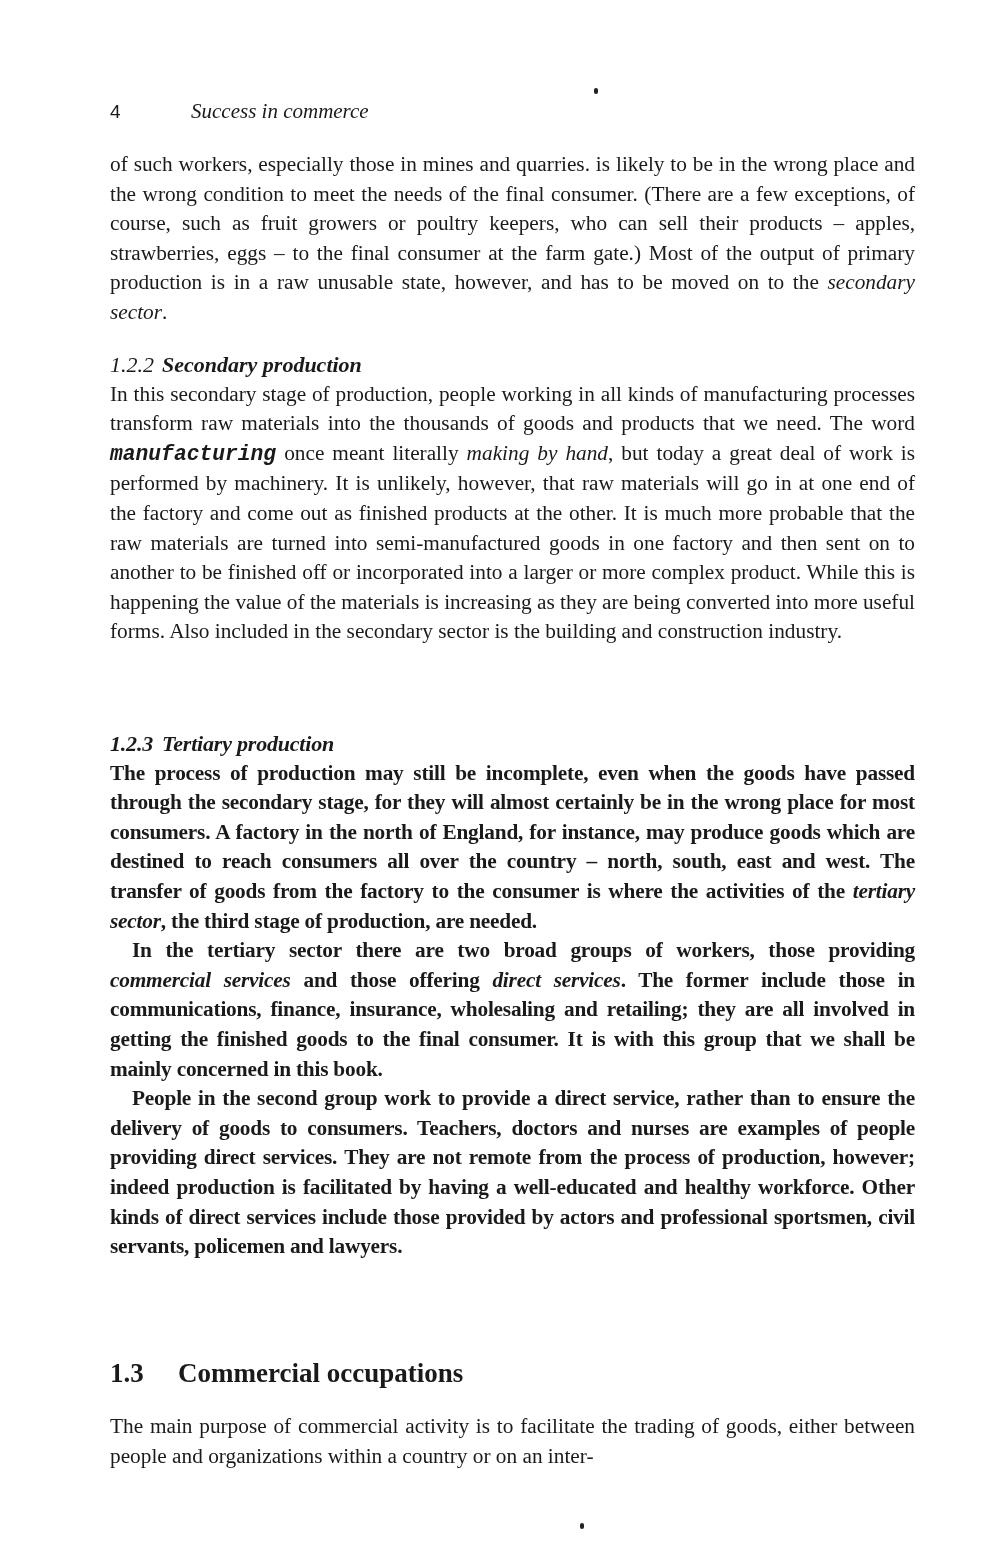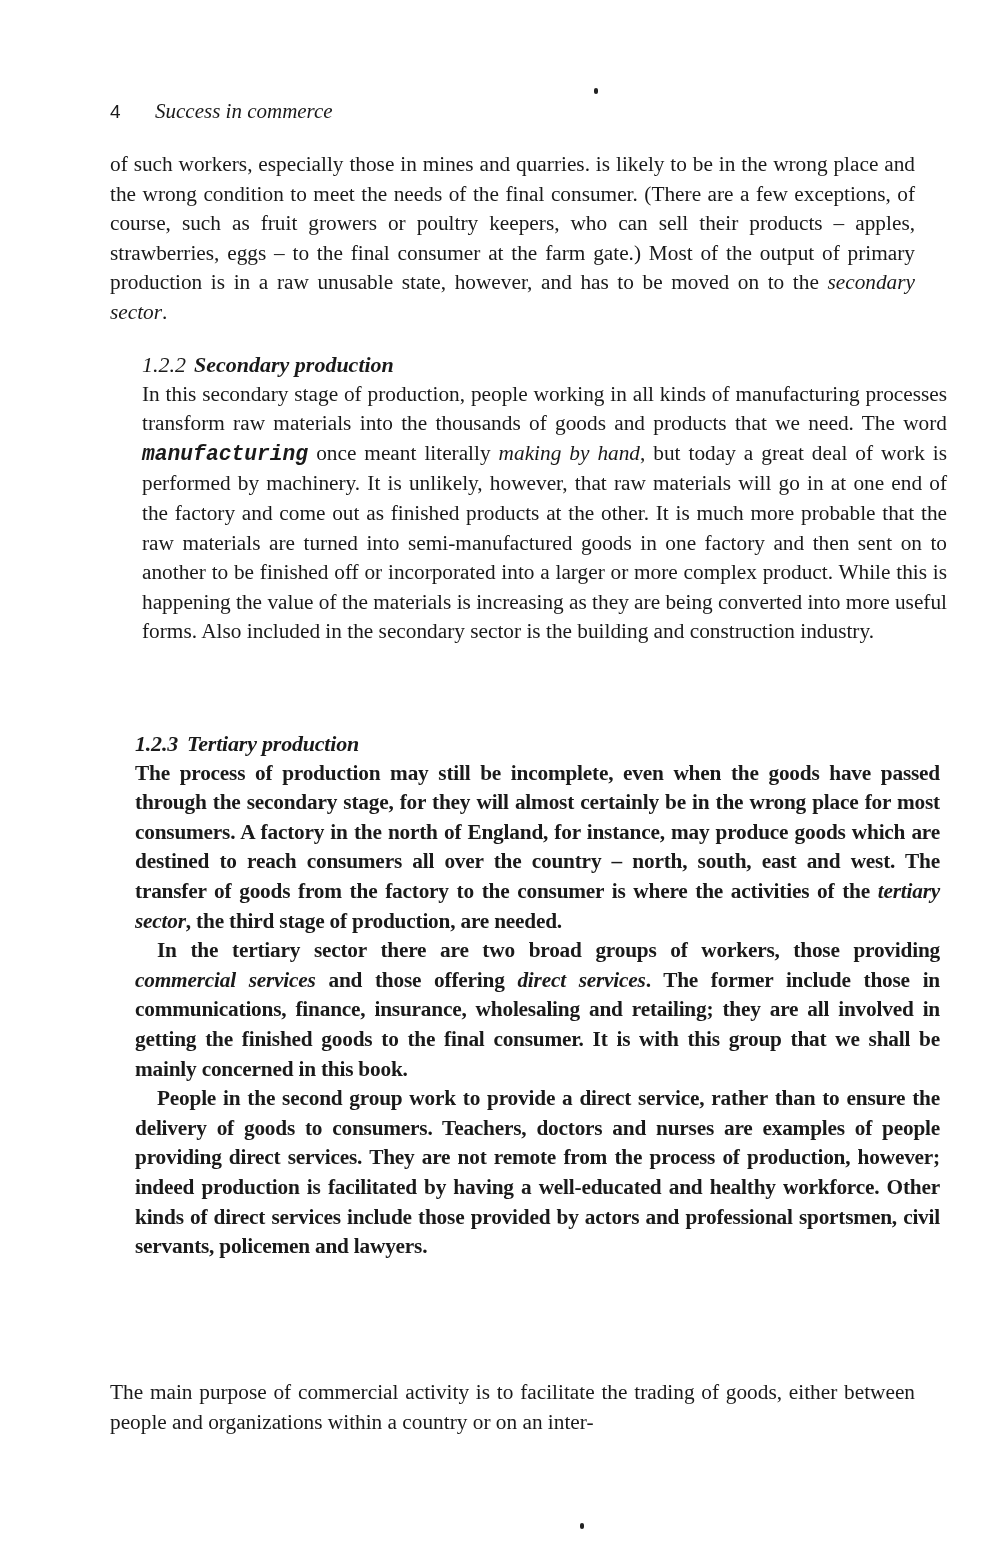--- a/index.html
+++ b/index.html
@@ -31,20 +31,21 @@
     }
     .running-head .folio {
       display: inline-block;
       width: 45px;
       font-family: "Liberation Sans", "DejaVu Sans", sans-serif;
       font-size: 19px;
     }
     .running-head .book-title {
       font-style: italic;
       font-family: "Liberation Serif", serif;
+      margin-left: 36px;
     }
     .speck {
       position: absolute;
       width: 4px;
       height: 6px;
       background: #222;
       border-radius: 2px;
     }
     .text-block {
       position: absolute;
@@ -82,51 +83,54 @@
       font-size: 27px;
       line-height: 34px;
       white-space: nowrap;
     }
     .section-heading .num {
       display: inline-block;
       width: 68px;
     }
     em { font-style: italic; }
     .bold-body { font-weight: bold; font-family: Liberation Mono, monospace; }
-    .tertiary { font-weight: 600; letter-spacing: -0.2px; margin-left: 25px; }
+    .tertiary { font-weight: 600; letter-spacing: -0.2px; }
   </style>
 </head>
 <body>
 
 <div class="speck" style="left:594px; top:88px;"></div>
 <div class="speck" style="left:580px; top:1523px;"></div>
 
 <div class="page">
 
   <div class="running-head">
     <span class="folio">4</span><span class="book-title">Success in commerce</span>
   </div>
 
   <div class="text-block" style="top:150px;">
     <p><span>of such workers, especially those in mines and quarries. is likely to be in the wrong place and the wrong condition to meet the needs of the final consumer. (There are a few exceptions, of course, such as fruit growers or poultry keepers, who can sell their products – apples, strawberries, eggs – to the final consumer at the farm gate.) Most of the output of primary production is in a raw unusable state, however, and has to be moved on to the </span><em>secondary sector</em><span>.</span></p>
   </div>
 
-  <div class="text-block" style="top:350px;margin-left:32px;">
+  <div class="text-block" style="top:350px;">
     <div class="sub-heading">
       <span class="num">1.2.2</span><span>Secondary production</span>
     </div>
     <p><span>In this secondary stage of production, people working in all kinds of manufacturing processes transform raw materials into the thousands of goods and products that we need. The word </span><em class="bold-body">manufacturing</em><span> once meant literally </span><em>making by hand</em><span>, but today a great deal of work is performed by machinery. It is unlikely, however, that raw materials will go in at one end of the factory and come out as finished products at the other. It is much more probable that the raw materials are turned into semi-manufactured goods in one factory and then sent on to another to be finished off or incorporated into a larger or more complex product. While this is happening the value of the materials is increasing as they are being converted into more useful forms. Also included in the secondary sector is the building and construction industry.</span></p>
   </div>
 
   <div class="text-block tertiary" style="top:729px;">
     <div class="sub-heading">
       <span class="num-b">1.2.3</span><span>Tertiary production</span>
     </div>
     <p><span>The process of production may still be incomplete, even when the goods have passed through the secondary stage, for they will almost certainly be in the wrong place for most consumers. A factory in the north of England, for instance, may produce goods which are destined to reach consumers all over the country – north, south, east and west. The transfer of goods from the factory to the consumer is where the activities of the </span><em>tertiary sector</em><span>, the third stage of production, are needed.</span></p>
     <p class="indent"><span>In the tertiary sector there are two broad groups of workers, those providing </span><em>commercial services</em><span> and those offering </span><em>direct services</em><span>. The former include those in communications, finance, insurance, wholesaling and retailing; they are all involved in getting the finished goods to the final consumer. It is with this group that we shall be mainly concerned in this book.</span></p>
     <p class="indent">People in the second group work to provide a direct service, rather than to ensure the delivery of goods to consumers. Teachers, doctors and nurses are examples of people providing direct services. They are not remote from the process of production, however; indeed production is facilitated by having a well-educated and healthy workforce. Other kinds of direct services include those provided by actors and professional sportsmen, civil servants, policemen and lawyers.</p>
   </div>
 
   <div class="text-block" style="top:1356px;">
+    <div class="section-heading">
+      <span class="num">1.3</span><span>Commercial occupations</span>
+    </div>
     <p style="margin-top:22px;">The main purpose of commercial activity is to facilitate the trading of goods, either between people and organizations within a country or on an inter-</p>
   </div>
 
 </div>
 
 </body></html>

